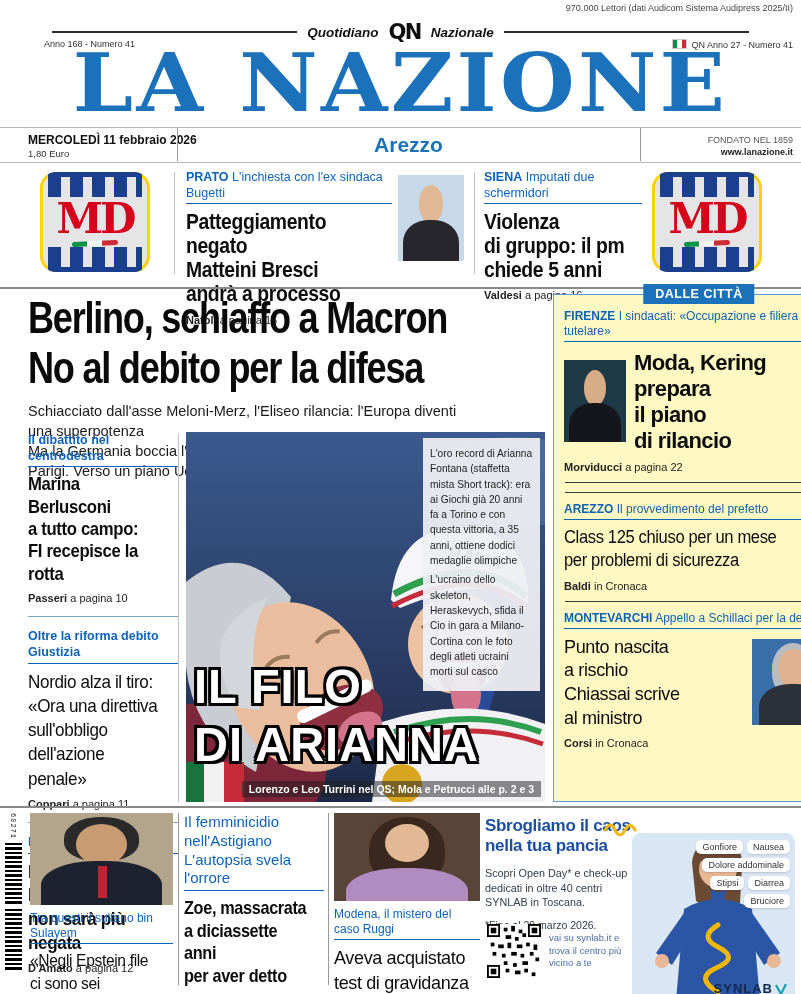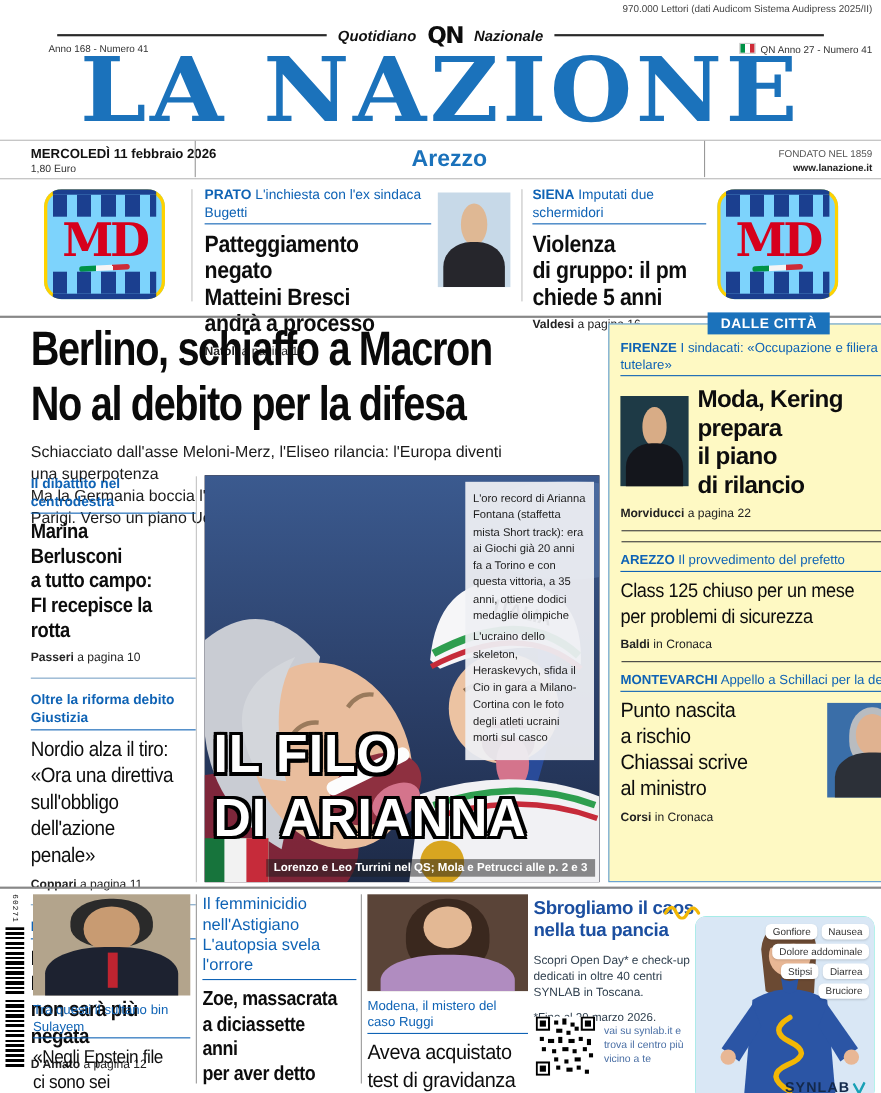--- a/index.html
+++ b/index.html
@@ -34,21 +34,21 @@
           padding-bottom:2px;margin:0 0 6px 0;}
   .kicker .ktag{font-weight:bold;}
   .kicker.allbold{font-weight:bold;}
   .hl{margin:0;color:#0d0d0d;white-space:pre-line;letter-spacing:-0.4px;}
   .hl.bold{font-weight:bold;}
   .hl.reg{font-weight:normal;}
   .cond{transform:scaleX(0.9);transform-origin:left top;}
   .byline{font-size:11px;color:#222;margin:7px 0 0 0;}
   .byline .bl-s{font-weight:bold;}
   
-  .mdlogo{position:absolute;width:110px;height:100px;background:#7dd3fc;border-radius:16px;overflow:hidden;
+  .mdlogo{position:absolute;width:110px;height:100px;background:#e5e5e5;border-radius:16px;overflow:hidden;
           box-shadow:inset 0 0 0 3px #ffd200;}
   .md-teeth{position:absolute;left:8px;right:8px;height:20px;
             background:repeating-linear-gradient(90deg,#1b3f8f 0 13px,transparent 13px 22px);}
   .md-teeth.top{top:0;border-top:5px solid #1b3f8f;}
   .md-teeth.bot{bottom:0;border-bottom:5px solid #1b3f8f;}
   .md-txt{position:absolute;top:22px;left:0;width:100%;text-align:center;
           font-family:"DejaVu Serif",serif;font-weight:bold;font-size:42px;color:#d6001c;letter-spacing:-3px;}
   .md-flag{position:absolute;bottom:26px;left:32px;width:46px;height:5px;border-radius:3px;transform:rotate(-3deg);
            background:linear-gradient(90deg,#009246 0 33%,#f5f5f5 33% 66%,#ce2b37 66%);}
   

